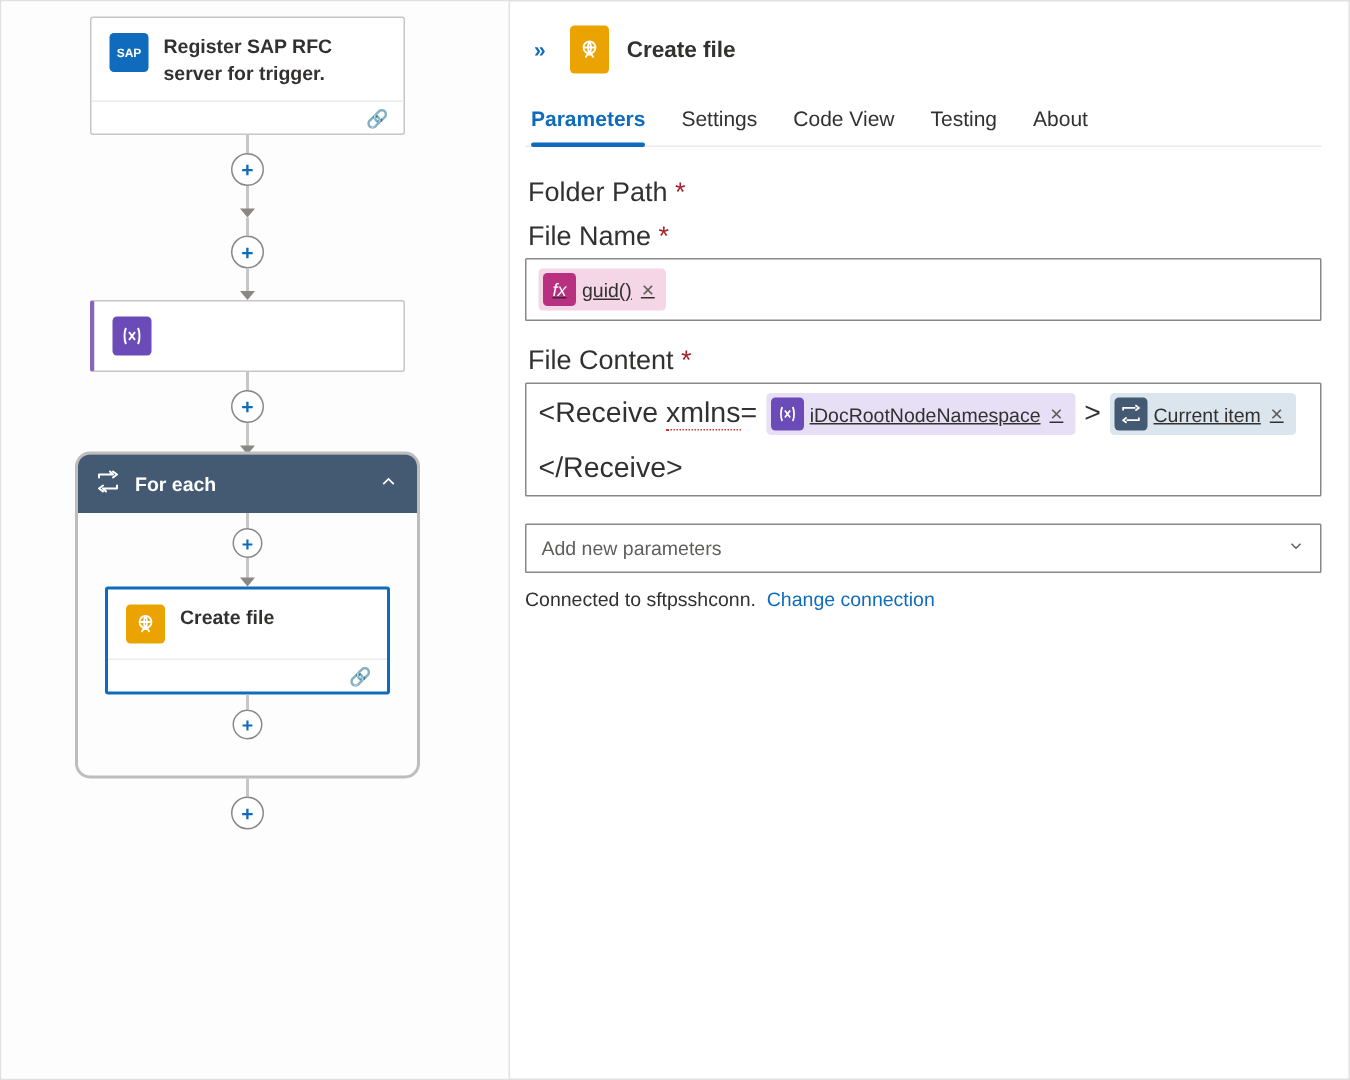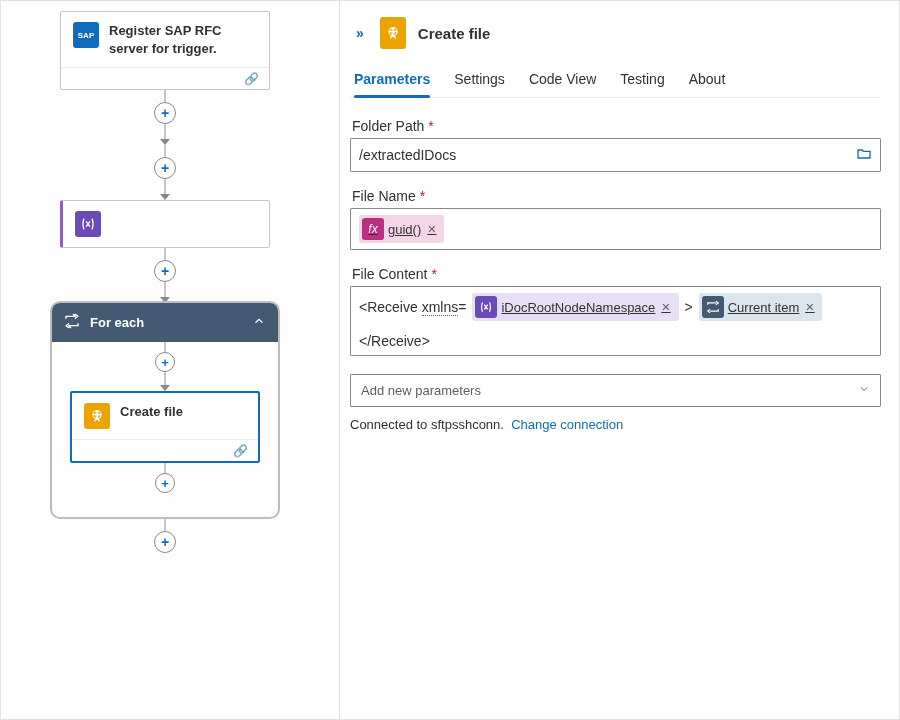--- a/index.html
+++ b/index.html
@@ -31,39 +31,39 @@
   .link-icon { font-size:12px; }
   
   .panel { flex:1; border-left:1px solid #e1e1e1; padding:10px 18px 10px 10px; display:flex; flex-direction:column; }
   .panel-header { display:flex; align-items:center; gap:12px; padding:6px 2px 14px 2px; }
   .collapse-btn { color:#0f6cbd; font-size:14px; font-weight:700; cursor:pointer; padding:2px 4px; }
   .panel-title { font-weight:600; font-size:15px; }
   .tabs { display:flex; gap:24px; border-bottom:1px solid #edebe9; padding:0 4px; margin-bottom:16px; }
   .tab { padding:8px 0 10px 0; font-size:14px; color:#323130; cursor:pointer; position:relative; }
   .tab.active { color:#0f6cbd; font-weight:600; }
   .tab.active::after { content:""; position:absolute; left:0; right:0; bottom:-1px; height:3px; background:#0f6cbd; border-radius:2px; }
-  .field-label { font-size:14px; color:#323130; margin:4px 0 4px 2px; }
+  .field-label { font-size:18px; color:#323130; margin:4px 0 4px 2px; }
   .req { color:#a4262c; }
   .input-row { border:1px solid #8a8886; border-radius:1px; padding:6px 8px; display:flex; align-items:center; flex-wrap:wrap; gap:6px; min-height:34px; margin-bottom:12px; background:#fff; }
   .input-row .text { font-size:14px; color:#323130; }
   .input-row .right-icon { margin-left:auto; color:#0f6cbd; }
   .token { display:inline-flex; align-items:center; gap:4px; border-radius:3px; padding:3px 8px 3px 3px; font-size:13px;text-decoration:underline; }
   .token .tx-icon { width:22px; height:22px; border-radius:3px; display:flex; align-items:center; justify-content:center; color:#fff; }
   .token .close { font-size:11px; color:#605e5c; cursor:pointer; padding-left:2px; }
   .token.fx { background:#f4d6e7; }
   .token.fx .tx-icon { background:#b8307f; font-style:italic; font-size:12px; }
   .token.var { background:#e7dff6; }
   .token.var .tx-icon { background:#6b4bb8; }
   .token.item { background:#dbe5ee; }
   .token.item .tx-icon { background:#445a73; }
   .add-params { border:1px solid #8a8886; border-radius:1px; padding:8px 10px; display:flex; align-items:center; color:#605e5c; cursor:pointer; margin-top:6px; margin-bottom:10px;text-align:right; }
   .add-params .chev { margin-left:auto; }
   .conn-text { font-size:13px; color:#323130; }
   .conn-text a { color:#0f6cbd; text-decoration:none; }
-  .expr-text { font-size:14px; color:#323130; }
+  .expr-text { font-size:19px; color:#323130; }
   .under-red { border-bottom:1px dotted #d13438; }
 </style>
 </head>
 <body>
 
 <div class="app">
 
   <div class="canvas">
     <div class="col">
 
@@ -176,28 +176,20 @@
       <div class="tab active">Parameters</div>
       <div class="tab">Settings</div>
       <div class="tab">Code View</div>
       <div class="tab">Testing</div>
       <div class="tab">About</div>
     </div>
 
     <div class="field-label">
       <span>Folder Path</span> <span class="req">*</span>
     </div>
-    <div class="input-row">
-      <span class="text">/extractedIDocs</span>
-      <span class="right-icon">
-        <svg width="16" height="16" viewBox="0 0 24 24" fill="none" stroke="#0f6cbd" stroke-width="2">
-            <path d="M3 6h6l2 2h10v10H3z"></path>
-          </svg>
-      </span>
-    </div>
 
     <div class="field-label">
       <span>File Name</span> <span class="req">*</span>
     </div>
     <div class="input-row">
       <span class="token fx">
         <span class="tx-icon">fx</span>
         <span>guid()</span>
         <span class="close">✕</span>
       </span>

